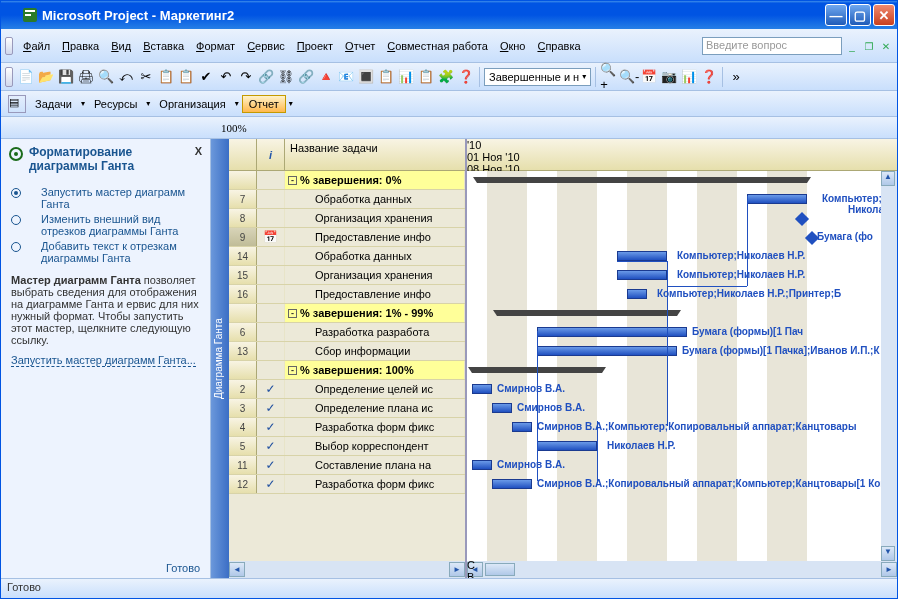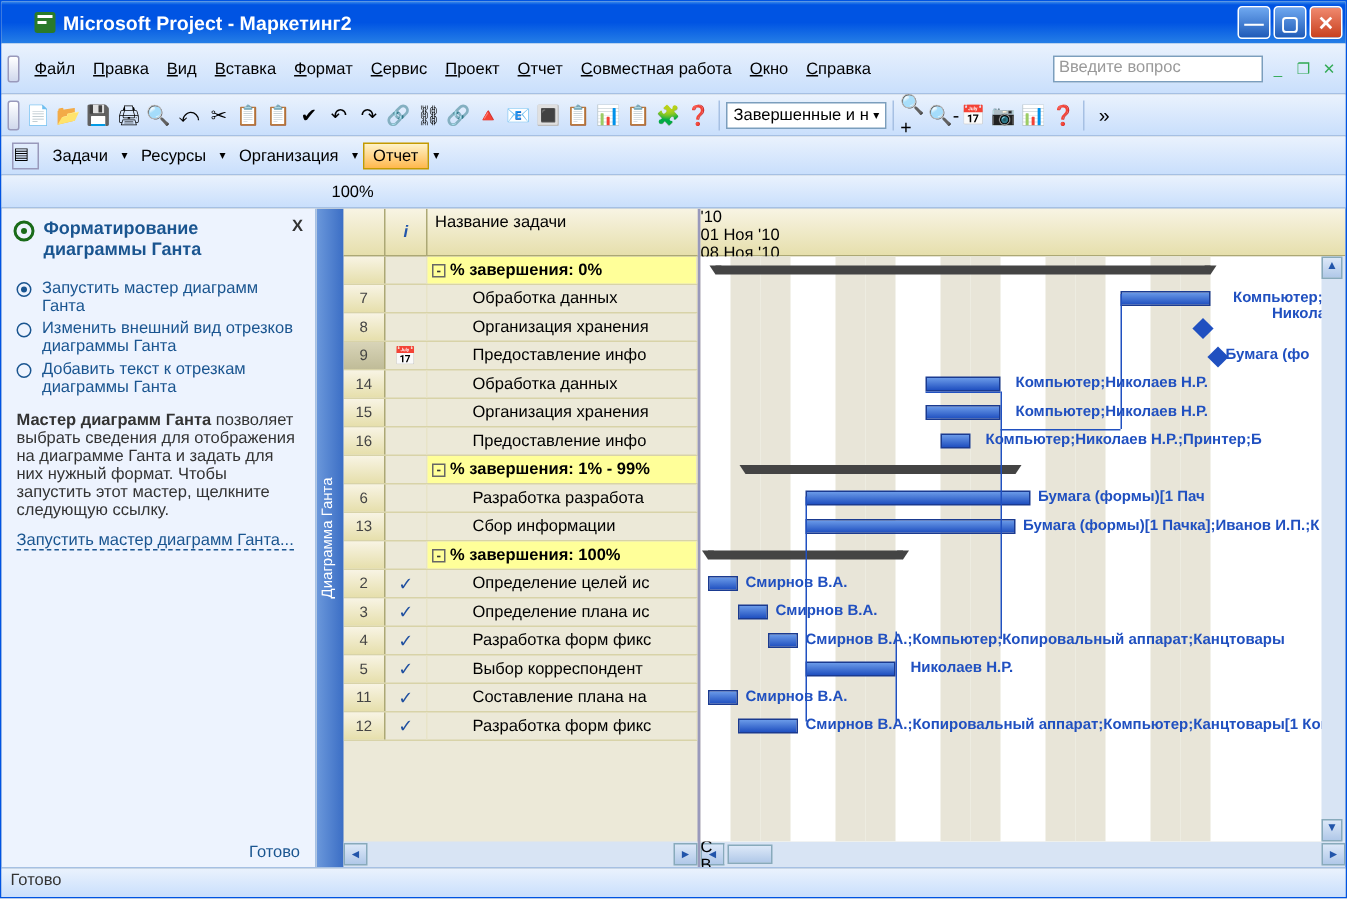--- a/index.html
+++ b/index.html
@@ -21,32 +21,32 @@
   .toolbar { height: 28px; background: linear-gradient(to bottom,#EAF2FD,#C9DFFC); display: flex; align-items: center; padding: 0 4px; border-bottom: 1px solid #A6C0E3; gap: 2px; }
   .toolbar .mleft { width: 8px; height: 20px; background: linear-gradient(#fff,#d0d8ed); border: 1px solid #99b; border-radius: 2px; margin-right: 2px; }
   .toolbar .tb { width: 18px; height: 18px; display: flex; align-items: center; justify-content: center; font-size: 13px; cursor: default; }
   .toolbar .sep { width: 1px; height: 20px; background: #A6C0E3; margin: 0 2px; }
   .toolbar .combo { height: 18px; background: #fff; border: 1px solid #7B9EBD; padding: 1px 4px; display: flex; align-items: center; }
   .toolbar .combo .dd { font-size: 8px; margin-left: 3px; }
   .toolbar2 { height: 26px; background: linear-gradient(to bottom,#EAF2FD,#C9DFFC); display: flex; align-items: center; padding: 0 4px; border-bottom: 1px solid #A6C0E3; gap: 3px; }
   .toolbar2 .lbl { padding: 2px 6px; cursor: default; }
   .toolbar2 .lbl.hot { background: linear-gradient(to bottom,#FFF3C8,#FFB84D); border: 1px solid #C49A00; }
   .toolbar2 .dd { font-size: 8px; padding: 0 3px; }
-  .fmt-row { height: 22px; background: linear-gradient(to bottom,#EAF2FD,#C9DFFC); display: flex; align-items: center; padding-left: 220px; border-bottom: 1px solid #A6C0E3; }
+  .fmt-row { height: 22px; background: linear-gradient(to bottom,#EAF2FD,#C9DFFC); display: flex; align-items: center; padding-left: 220px; border-bottom: 1px solid #A6C0E3; font-family: Liberation Serif, serif; }
   .fmt-row .zoom { width: 70px; }
   .main { flex: 1; display: flex; overflow: hidden; }
   .sidepane { width: 210px; background: #EDF3FE; border-right: 1px solid #A6C0E3; display: flex; flex-direction: column; }
   .sidepane .hdr { padding: 6px 8px; display: flex; align-items: flex-start; gap: 6px; }
   .sidepane .hdr .gic { width: 14px; height: 14px; border: 2px solid #1A6B1A; border-radius: 50%; position: relative; flex-shrink:0; margin-top:2px;}
   .sidepane .hdr .gic::after { content:''; position:absolute; left:3px; top:3px; width:4px; height:4px; background:#1A6B1A; border-radius:50%; }
   .sidepane .hdr .htxt { color: #1A5590; font-weight: bold; font-size: 12px; flex:1; }
   .sidepane .hdr .close { color:#333; font-weight:bold; cursor:default; }
   .sidepane .body { padding: 4px 10px; font-size: 11px; color: #333; overflow:auto; flex:1; }
   .sidepane .body p { margin-bottom: 8px; }
-  .sidepane .radio { display: flex; align-items: flex-start; margin: 3px 0; gap: 7px; }
+  .sidepane .radio { display: flex; align-items: flex-start; margin: 3px 0; gap: 20px; }
   .sidepane .radio .rb { width: 10px; height: 10px; border: 1px solid #1A5590; border-radius: 50%; flex-shrink:0; margin-top:2px; position:relative; }
   .sidepane .radio .rb.sel::after { content:''; position:absolute; left:2px; top:2px; width:4px; height:4px; background:#1A5590; border-radius:50%; }
   .sidepane .radio .rt { color: #1A5590; }
   .sidepane .link { color: #1A5590; border-bottom: 1px dashed #1A5590; }
   .sidepane .ready { text-align: right; color: #1A5590; padding: 4px 10px; }
   .content { flex: 1; display: flex; overflow: hidden; }
   .vbar { width: 18px; background: linear-gradient(to right,#3B6EC5,#6B98DB); writing-mode: vertical-rl; transform: rotate(180deg); color: #fff; text-align: center; padding: 6px 2px; font-size: 10px; }
   .grid-wrap { flex: 1; display: flex; overflow: hidden; position: relative; }
   .grid-left { width: 238px; display: flex; flex-direction: column; border-right: 2px solid #99b; }
   .gl-hdr { height: 32px; background: linear-gradient(to bottom,#F8F4E4,#E6DFAC); display: flex; border-bottom: 1px solid #ACA875; }
@@ -197,21 +197,21 @@
             </div>
             <div class="radio">
               <div class="rb"></div>
               <div class="rt">Изменить внешний вид отрезков диаграммы Ганта</div>
             </div>
             <div class="radio">
               <div class="rb"></div>
               <div class="rt">Добавить текст к отрезкам диаграммы Ганта</div>
             </div>
           </div>
-        <p style="margin-top:10px;"><b>Мастер диаграмм Ганта</b><span> позволяет выбрать сведения для отображения на диаграмме Ганта и задать для них нужный формат. Чтобы запустить этот мастер, щелкните следующую ссылку.</span></p>
+        <p style="margin-top:10px;"><b>Мастер диаграмм Ганта</b><span> позволяет выбрать сведения для отображения на диаграмме Ганта и ервис для них нужный формат. Чтобы запустить этот мастер, щелкните следующую ссылку.</span></p>
         <span class="link">Запустить мастер диаграмм Ганта...</span>
       </div>
       <div class="ready">Готово</div>
     </div>
 
     <div class="content">
       <div class="vbar">Диаграмма Ганта</div>
       <div class="grid-wrap">
         <div class="grid-left">
           <div class="gl-hdr">

